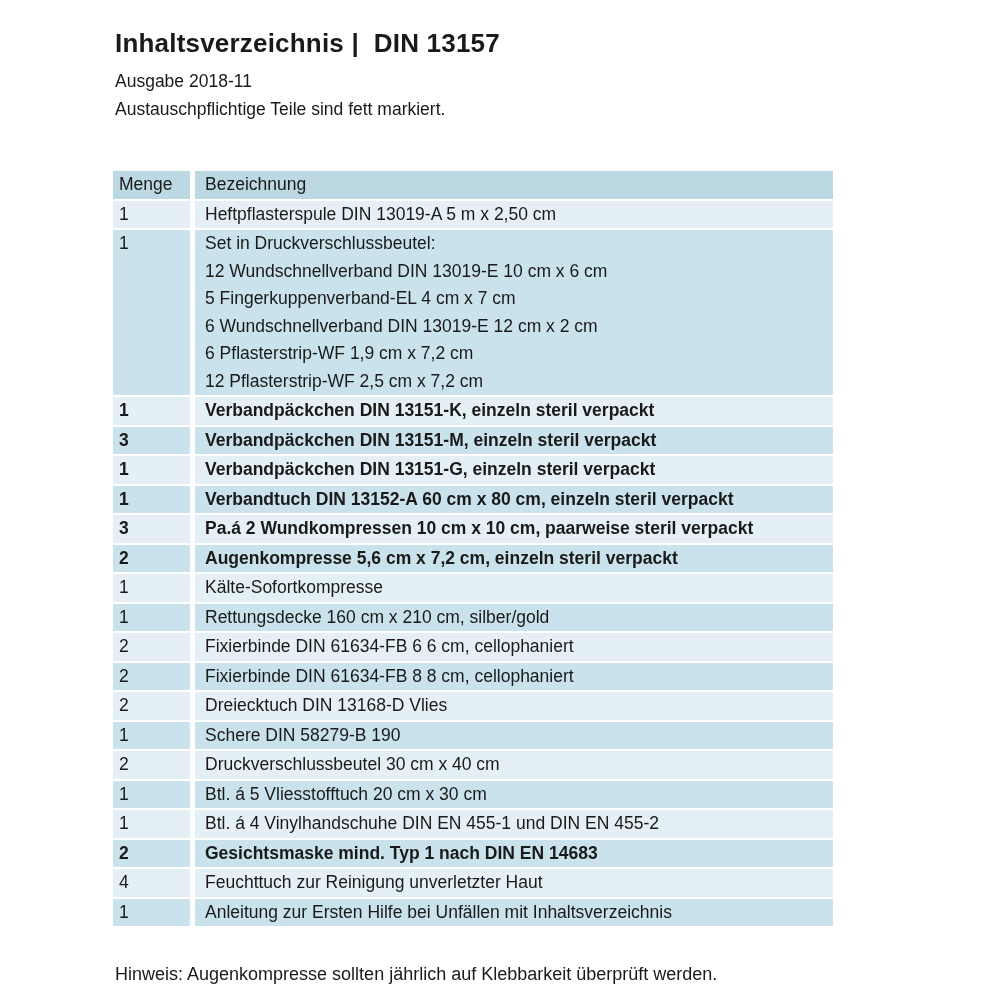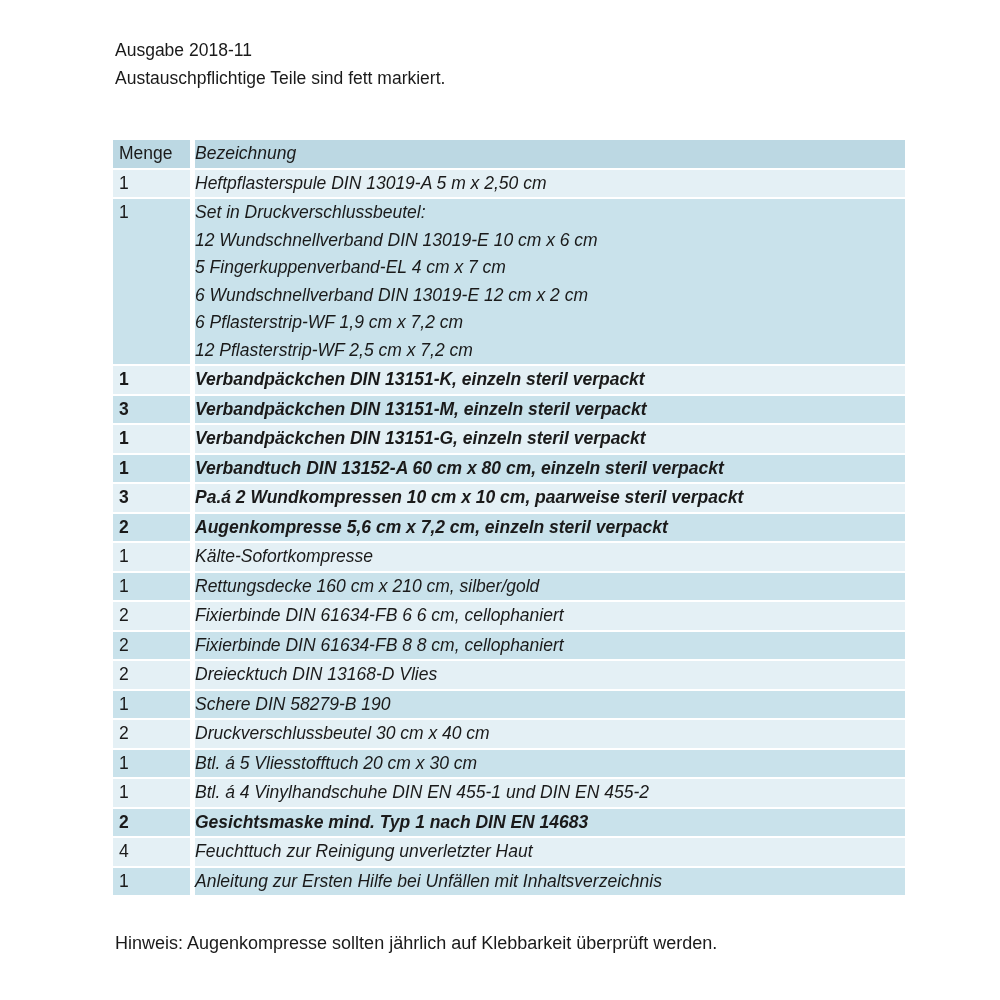--- a/index.html
+++ b/index.html
@@ -25,56 +25,56 @@
     margin-left: 2px;
   }
   .doc-sub {
     font-size: 17.5px;
     margin-left: 2px;
     line-height: 28px;
   }
   .doc-sub.first { margin-top: 8px; }
   .table {
     margin-top: 48px;
-    width: 792px;
+    width: 720px;
   }
   .row {
     display: flex;
     margin-bottom: 2px;
   }
   .cell {
     font-size: 17.5px;
     line-height: 27.5px;
   }
   .cell.qty {
     flex: none;
     width: 77px;
     margin-right: 5px;
     padding-left: 6px;
   }
   .cell.name {
     flex: 1;
-    padding-left: 0;
-    font-style: italic;
+    padding-left: 10px;
   }
   .row.header .cell { background: var(--header-bg); }
   .row.light .cell { background: var(--row-light); }
   .row.dark .cell { background: var(--row-dark); }
   .row.bold .cell { font-weight: bold; }
   .subline { line-height: 27.5px; }
   .doc-footer {
     margin-top: 38px;
     margin-left: 2px;
     font-size: 18px;
   }
 </style>
 </head>
 <body>
 
 <div class="page">
+  <h1 class="doc-title">Inhaltsverzeichnis |  DIN 13157</h1>
   <div class="doc-sub first">Ausgabe 2018-11</div>
   <div class="doc-sub">Austauschpflichtige Teile sind fett markiert.</div>
 
   <div class="table">
     <div class="row header">
       <div class="cell qty">Menge</div>
       <div class="cell name">Bezeichnung</div>
     </div>
     <div>
         <div class="row light">

